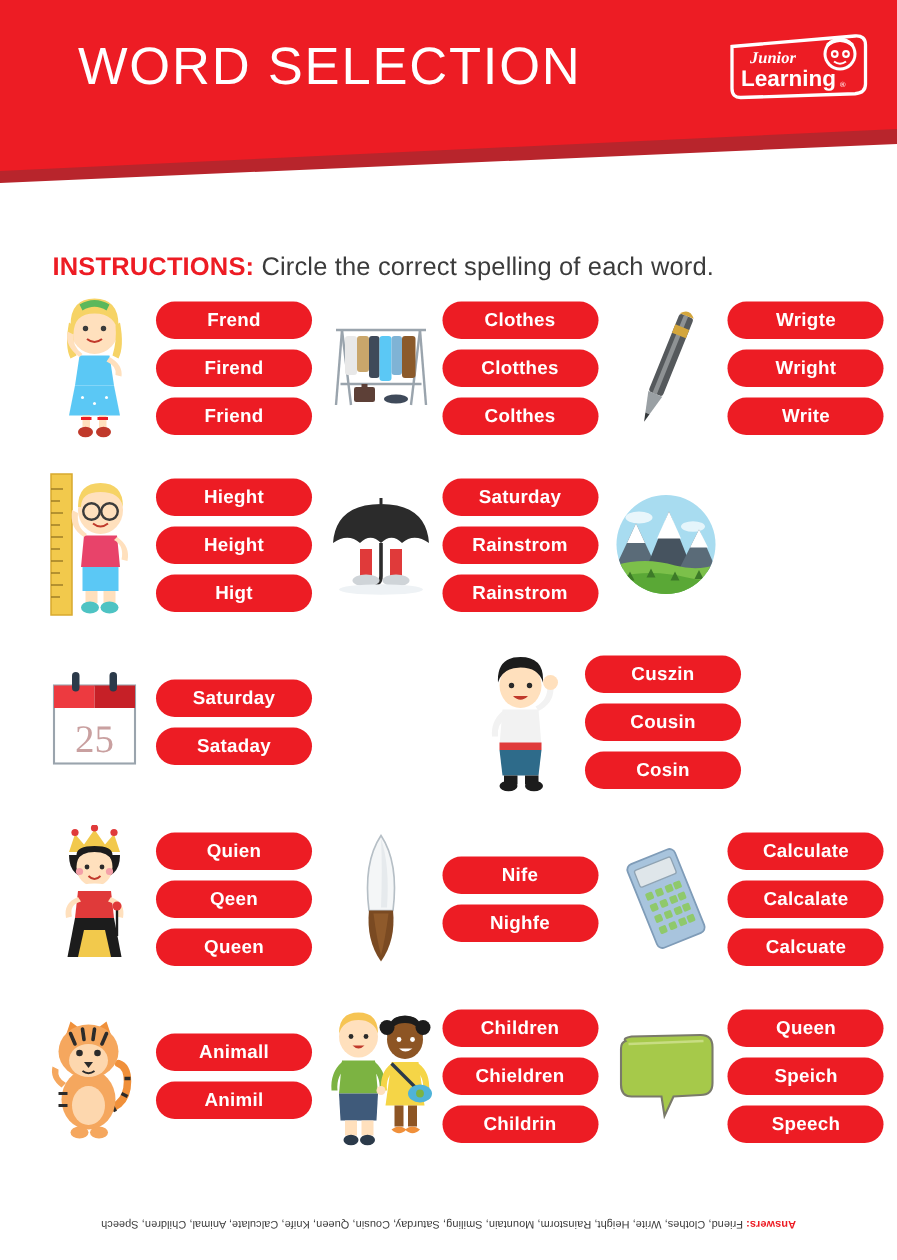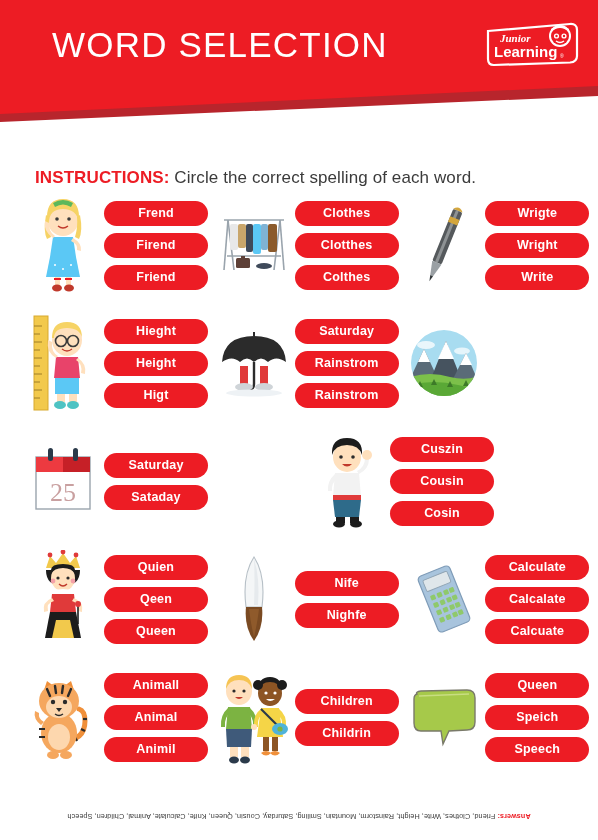--- a/index.html
+++ b/index.html
@@ -519,21 +519,20 @@
           <g stroke="#2b2b2b" stroke-width="2">
             <line x1="8" y1="58" x2="14" y2="58"></line>
             <line x1="8" y1="66" x2="14" y2="66"></line>
           </g>
           <ellipse cx="22" cy="84" rx="6" ry="4" fill="#f5a75e"></ellipse>
           <ellipse cx="35" cy="84" rx="6" ry="4" fill="#f5a75e"></ellipse>
         </svg>
       </div>
       <div class="choices">
         <div class="pill">Animall</div>
-        <div class="pill">Animal</div>
         <div class="pill">Animil</div>
       </div>
     </div>
 
     <div class="cellpair">
       <div class="art">
         <svg width="74" height="96" viewBox="0 0 74 96">
 
           <ellipse cx="22" cy="22" rx="13" ry="14" fill="#ffe0bd"></ellipse>
           <path d="M9 20 Q9 6 22 6 Q35 6 35 20 Q32 11 22 11 Q12 11 9 20 Z" fill="#f6c453"></path>
@@ -565,20 +564,21 @@
           <rect x="46" y="68" width="6" height="14" fill="#8d5524"></rect>
           <rect x="55" y="68" width="6" height="14" fill="#8d5524"></rect>
           <path d="M44 84 q5 -4 10 0 q-5 5 -10 0 Z" fill="#f0903a"></path>
           <path d="M53 84 q5 -4 10 0 q-5 5 -10 0 Z" fill="#f0903a"></path>
 
           <circle cx="37" cy="58" r="3" fill="#ffe0bd"></circle>
         </svg>
       </div>
       <div class="choices">
         <div class="pill">Children</div>
+        <div class="pill">Chieldren</div>
         <div class="pill">Childrin</div>
       </div>
     </div>
 
     <div class="cellpair">
       <div class="art">
         <svg width="70" height="62" viewBox="0 0 70 62">
           <path d="M8 8 Q6 6 12 5 L58 4 Q66 4 66 12 L66 36 Q66 44 58 44 L40 45 L34 58 L32 45 L12 45 Q5 45 5 37 L5 13 Q5 9 8 8 Z" fill="#a6c94a" stroke="#7a7a6a" stroke-width="1.4"></path>
           <path d="M10 10 L60 8" stroke="#c8dd82" stroke-width="1.6" fill="none"></path>
         </svg>

